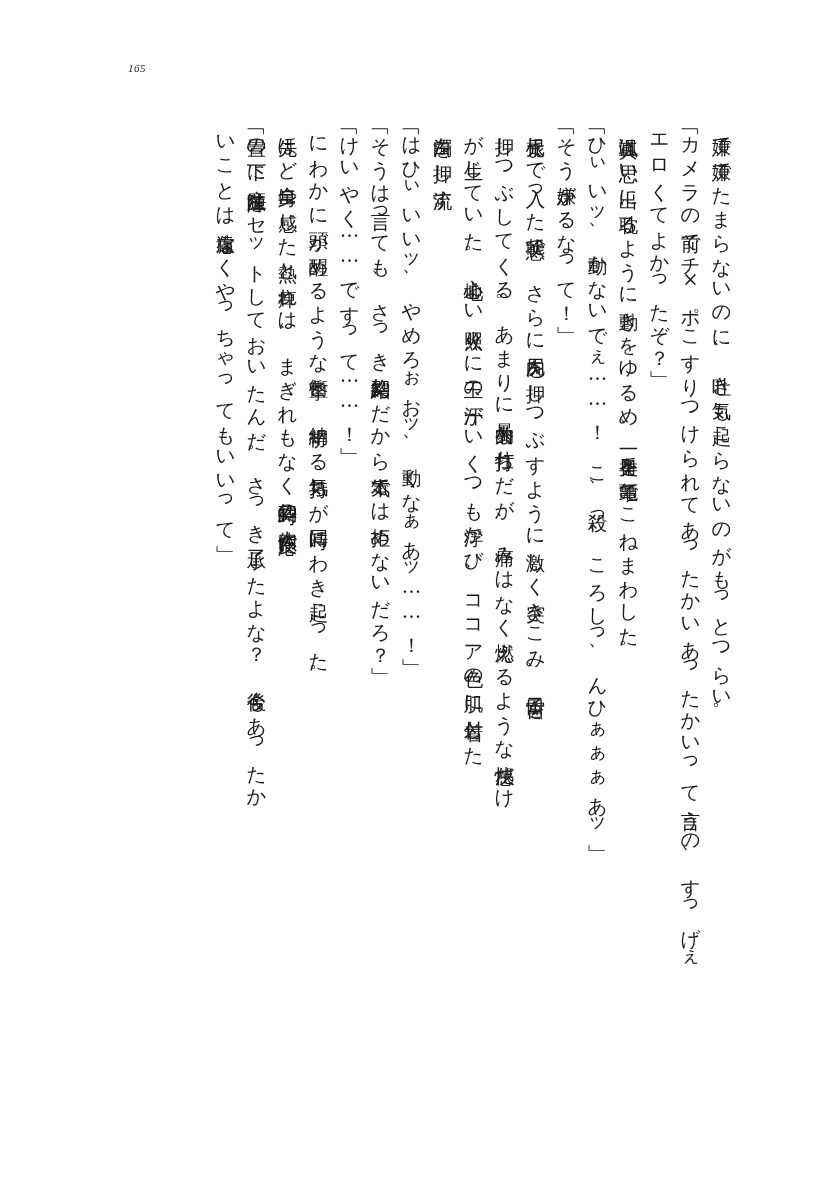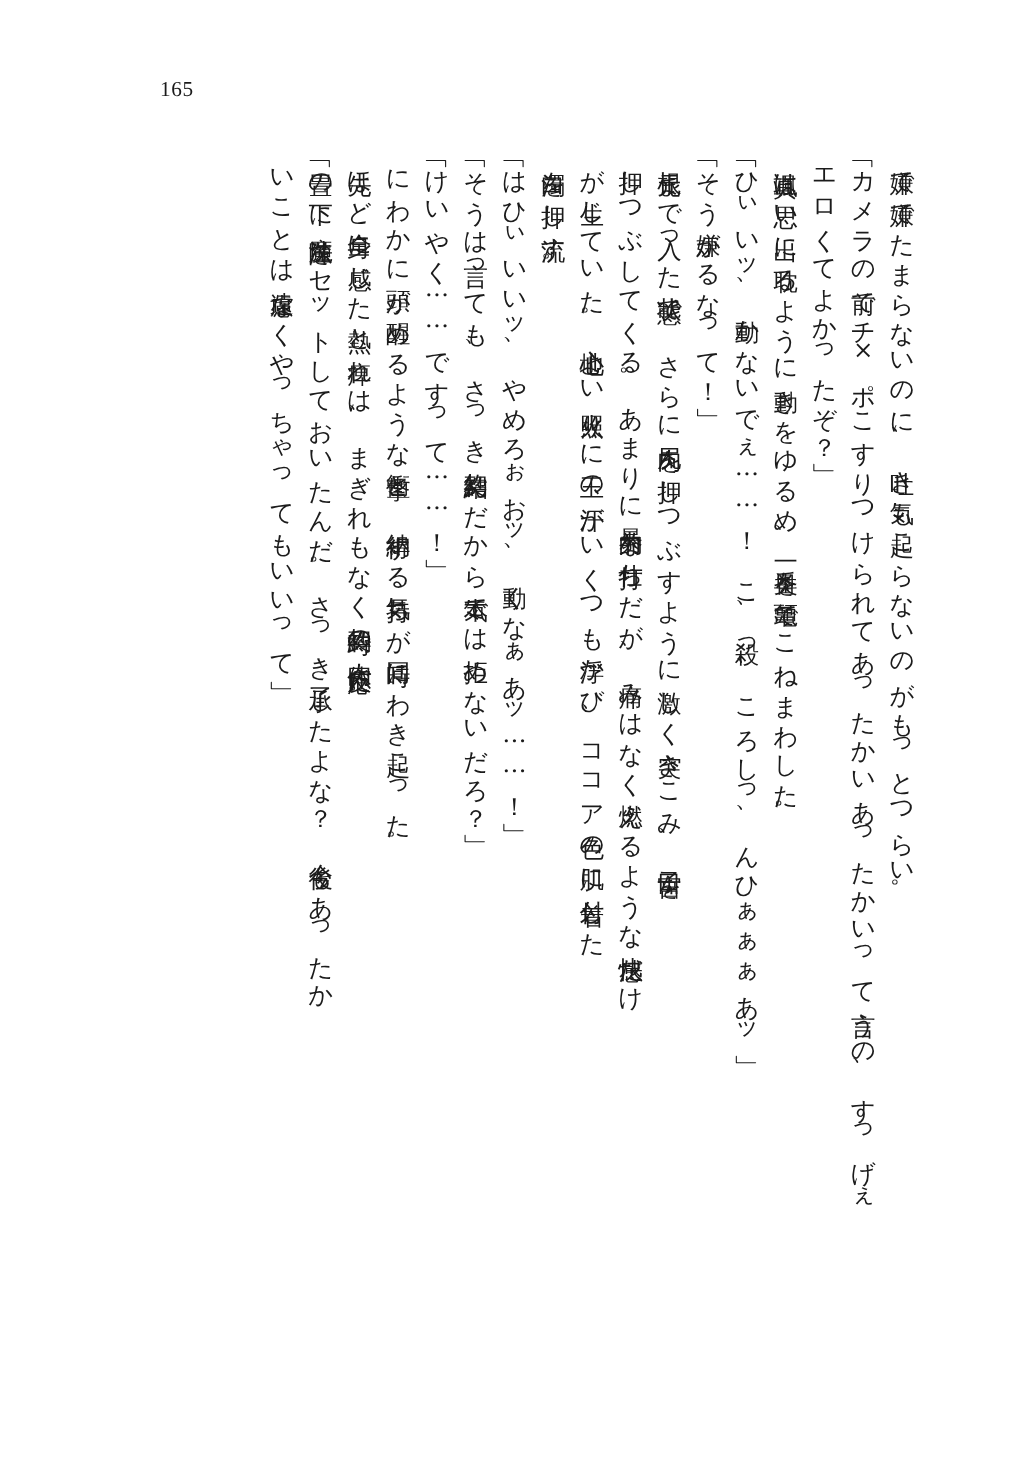--- a/index.html
+++ b/index.html
@@ -13,21 +13,22 @@
     height: 1182px;
     background: #ffffff;
     overflow: hidden;
     font-family: "Liberation Serif", "DejaVu Serif", serif;
     color: #1a1a1a;
   }
   .page-number {
     position: absolute;
     top: 62px;
     left: 128px;
-    font-size: 17px;
+    font-size: 11px;
+    font-style: italic;
     font-family: "Liberation Serif", serif;
     letter-spacing: 0.5px;
     color: #1a1a1a;
   }
   .text-block {
     position: absolute;
     top: 122px;
     right: 96px;
     left: 96px;
     height: 950px;

